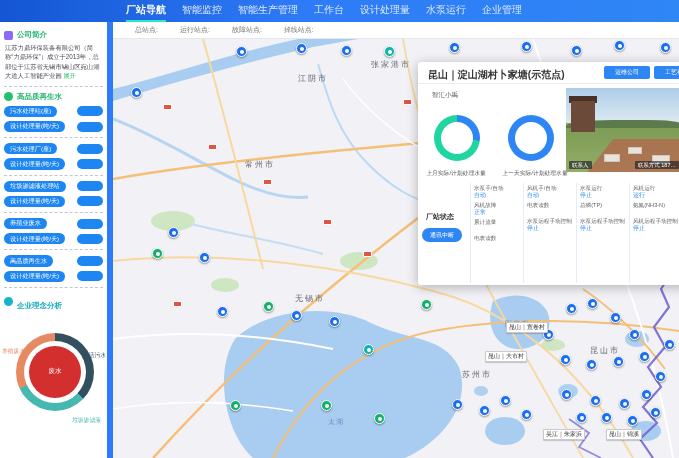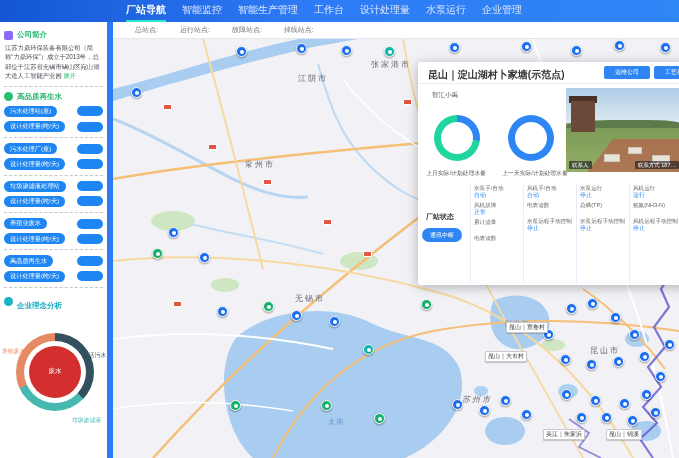--- a/index.html
+++ b/index.html
@@ -257,21 +257,21 @@
     <div class="shield" style="left:210px;top:180px;"></div>
     <div class="shield" style="left:290px;top:60px;"></div>
     <div class="shield" style="left:250px;top:212px;"></div>
     <div class="shield" style="left:60px;top:262px;"></div>
     <div class="shield" style="left:330px;top:232px;"></div>
 
     <div class="city" style="left:132px;top:120px;">常州市</div>
     <div class="city" style="left:185px;top:34px;">江阴市</div>
     <div class="city" style="left:258px;top:20px;text-align:center;">张家港市</div>
     <div class="city" style="left:182px;top:254px;">无锡市</div>
-    <div class="city" style="left:349px;top:355px;font-style:italic;">苏州市</div>
+    <div class="city" style="left:349px;top:330px;">苏州市</div>
     <div class="city" style="left:477px;top:306px;">昆山市</div>
     <div class="wlab" style="left:215px;top:378px;">太湖</div>
     <div class="wlab" style="left:392px;top:280px;">阳澄湖</div>
 
     <div class="mk" style="left:18px;top:48px;"></div>
     <div class="mk" style="left:123px;top:7px;"></div>
     <div class="mk" style="left:183px;top:4px;"></div>
     <div class="mk" style="left:228px;top:6px;"></div>
     <div class="mk t" style="left:271px;top:7px;"></div>
     <div class="mk" style="left:336px;top:3px;"></div>

